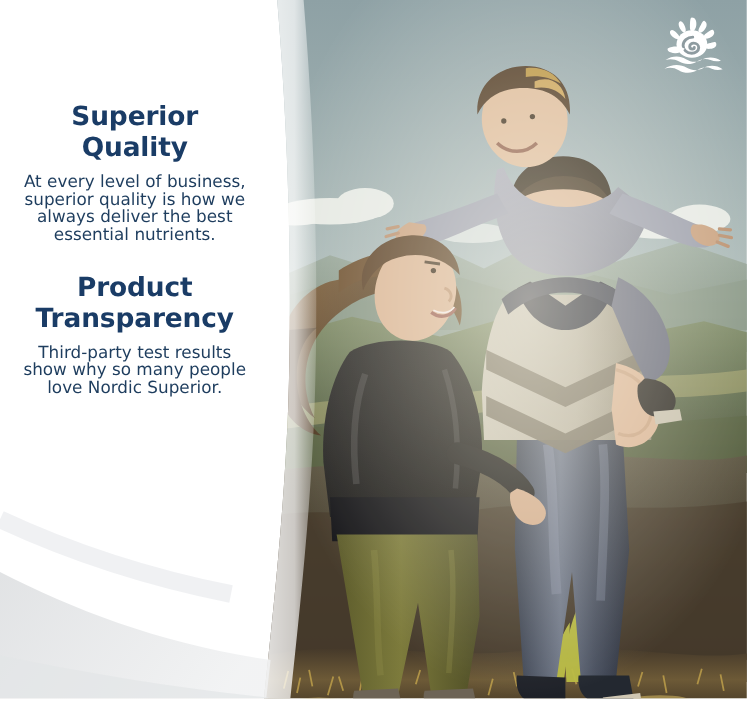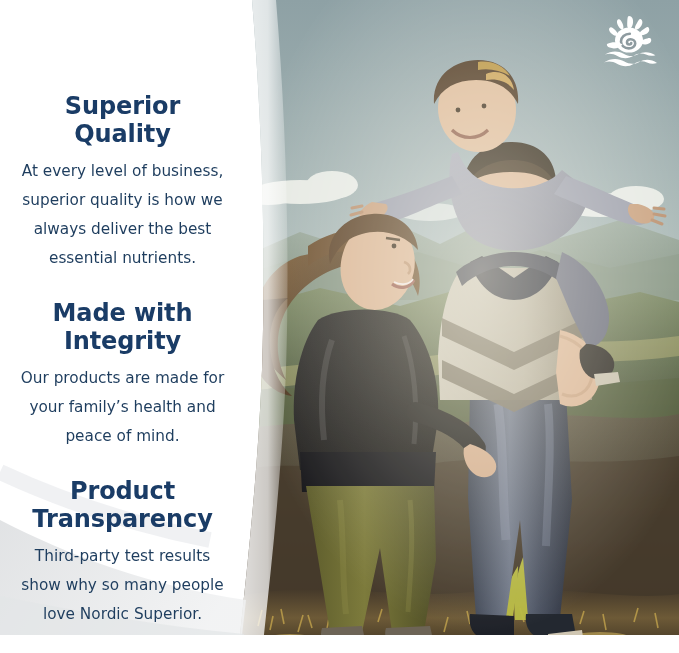--- a/index.html
+++ b/index.html
@@ -35,21 +35,21 @@
   }
   .block{width:215px;text-align:center;margin-bottom:0;}
   .block + .block{margin-top:26px;}
   .block h2{
     margin:0 0 9px 0;
     font-size:24px;line-height:28px;font-weight:bold;
     color:#1a3c66;letter-spacing:-0.1px;
   }
   .block p{
     margin:0;
-    font-size:15.3px;line-height:29px;
+    font-size:15.3px;line-height:16px;
     color:#1e3d5e;
   }
   .block.b2{width:212px;}
   .block.b3{width:205px;}
 
   
   .logo{
     position:absolute;right:18px;top:14px;width:62px;height:56px;z-index:6;
   }
   .logo svg{display:block;width:62px;height:56px;}
@@ -298,24 +298,20 @@
     </svg>
   </div>
 
   <div class="copy">
 
     <div class="block b1">
       <h2>Superior Quality</h2>
       <p>At every level of business, superior quality is how we always deliver the best essential nutrients.</p>
     </div>
 
-    <div class="block b2">
-      <h2>Made with Integrity</h2>
-      <p>Our products are made for your family’s health and peace of mind.</p>
-    </div>
 
     <div class="block b3">
       <h2>Product Transparency</h2>
       <p>Third-party test results show why so many people love Nordic Superior.</p>
     </div>
 
   </div>
 
   <div class="logo">
     <svg viewBox="0 0 62 56" aria-hidden="true">

